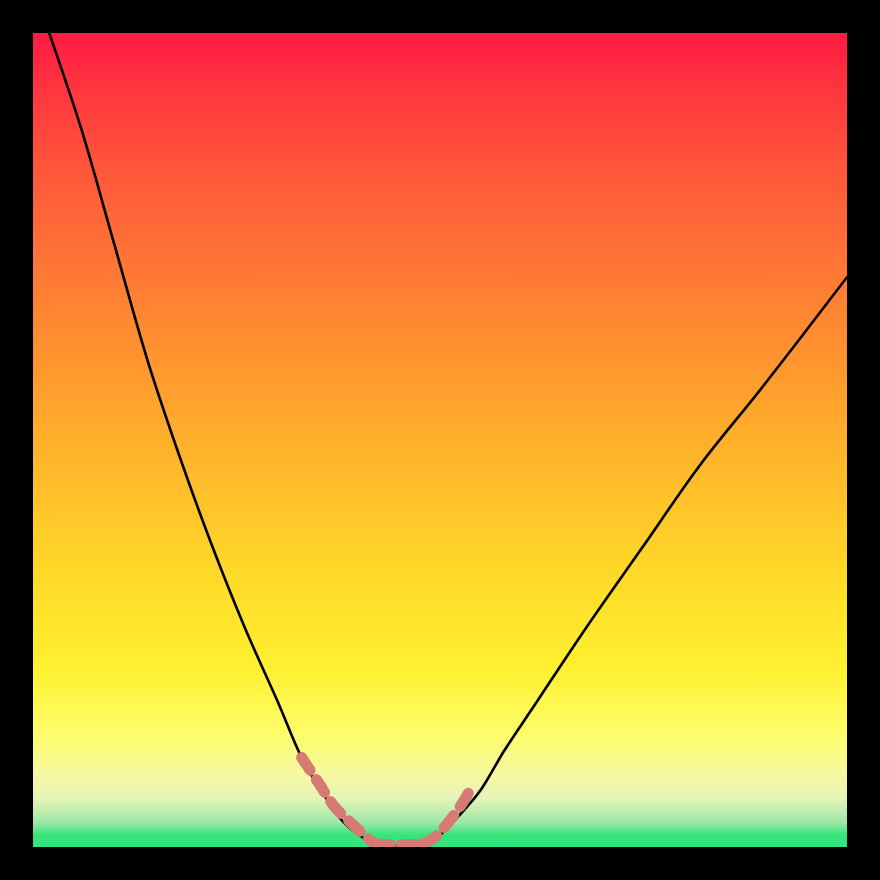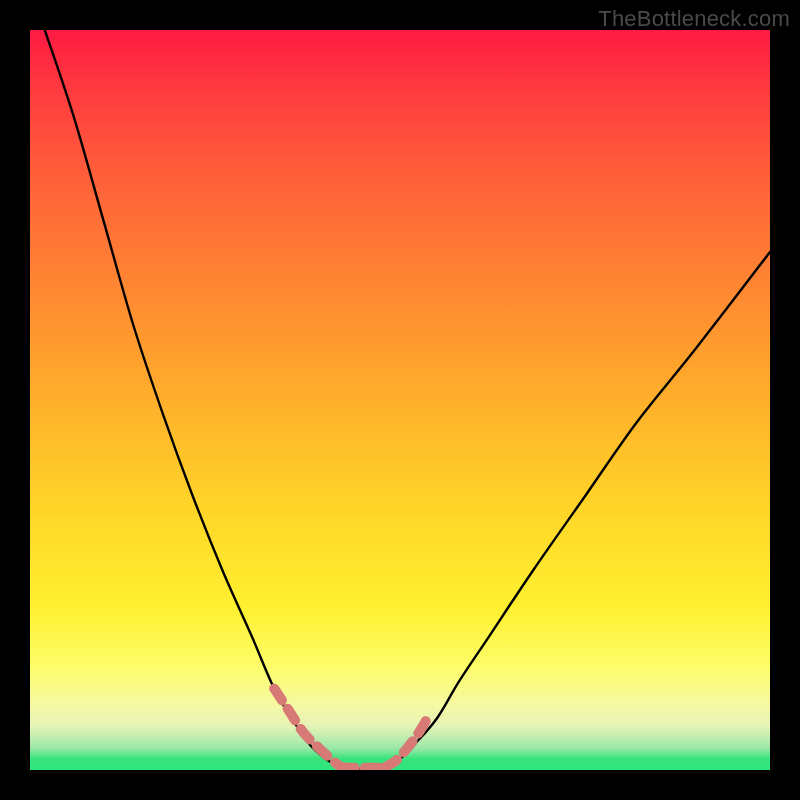--- a/index.html
+++ b/index.html
@@ -73,14 +73,13 @@
       <g>
         <path id="path-floor" fill="none" stroke="#000" stroke-width="2.4" stroke-linecap="round" d="M 310.8 737.04 C 312.03333333333336 737.2866666666666, 315.73333333333335 738.2733333333333, 318.2 738.52 C 320.66666666666663 738.7666666666667, 321.90000000000003 738.52, 325.6 738.52 C 329.3 738.52, 335.4666666666667 738.7666666666667, 340.40000000000003 738.52 C 345.33333333333337 738.2733333333333, 352.73333333333335 737.2866666666666, 355.2 737.04"></path>
       </g>
       <g>
         <path id="mark-left" fill="none" stroke="#d77a76" stroke-width="10" stroke-linecap="round" stroke-dasharray="14 10" d="M 244.20000000000002 658.6 C 246.66666666666669 662.3, 254.06666666666666 673.4, 259 680.8 C 263.93333333333334 688.1999999999999, 268.8666666666667 696.8333333333334, 273.8 703 C 278.73333333333335 709.1666666666666, 283.6666666666667 713.1133333333332, 288.6 717.8 C 293.53333333333336 722.4866666666667, 299.7 727.9133333333333, 303.4 731.12 C 307.09999999999997 734.3266666666667, 309.56666666666666 736.0533333333333, 310.8 737.04"></path>
         <path id="mark-floor" fill="none" stroke="#d77a76" stroke-width="10" stroke-linecap="round" stroke-dasharray="14 10" d="M 310.8 737.04 C 312.03333333333336 737.1633333333333, 315.73333333333335 737.6566666666666, 318.2 737.78 C 320.66666666666663 737.9033333333333, 323.1333333333333 737.78, 325.6 737.78 C 328.0666666666667 737.78, 330.5333333333333 737.78, 333 737.78 C 335.4666666666667 737.78, 337.9333333333334 737.78, 340.40000000000003 737.78 C 342.8666666666667 737.78, 345.3333333333333 737.9033333333333, 347.79999999999995 737.78 C 350.2666666666666 737.6566666666666, 353.96666666666664 737.1633333333333, 355.2 737.04"></path>
         <path id="mark-right" fill="none" stroke="#d77a76" stroke-width="10" stroke-linecap="round" stroke-dasharray="14 10" d="M 355.2 737.04 C 357.05 735.93, 362.6 733.5866666666667, 366.3 730.38 C 370 727.1733333333333, 373.70000000000005 722.3633333333332, 377.40000000000003 717.8 C 381.1 713.2366666666667, 384.8 708.55, 388.5 703 C 392.2 697.45, 397.75 687.5833333333334, 399.6 684.5"></path>
       </g>
     </svg>
   </div>
-  <div class="watermark">TheBottleneck.com</div>
 </div>
 
 </body></html>

